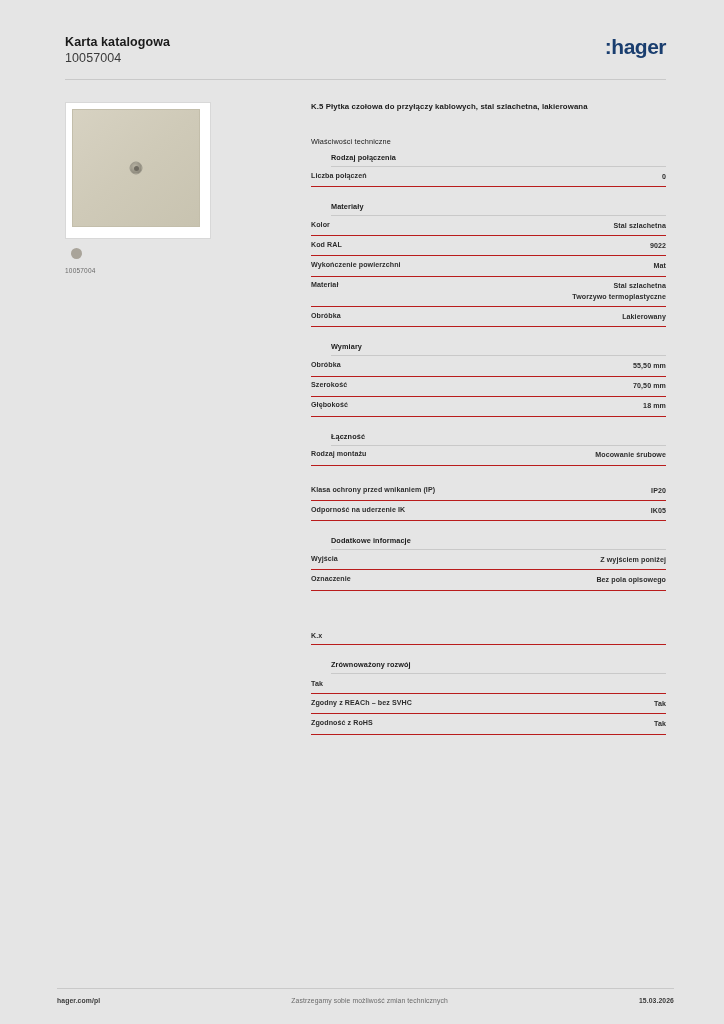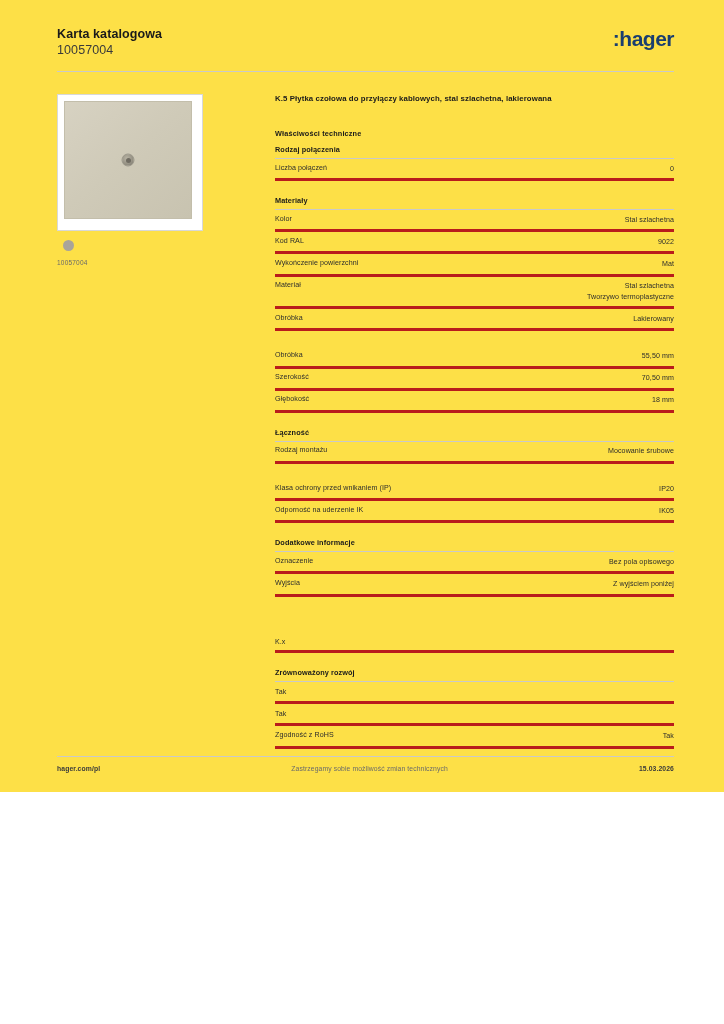--- a/index.html
+++ b/index.html
@@ -10,23 +10,23 @@
     width: 724px;
     height: 1024px;
     background: #ffffff;
     font-family: "Liberation Sans", sans-serif;
     color: #1a1a1a;
     -webkit-font-smoothing: antialiased;
   }
   .page {
     position: relative;
     width: 724px;
-    height: 792px;
-    padding: 0;
-    background: #fde047;
+    height: 1024px;
+    padding: 8px;
+    background: #e5e5e5;
   }
 
   
   .header {
     display: flex;
     align-items: flex-start;
     justify-content: space-between;
     padding: 26px 50px 0 57px;
   }
   .header-titles {
@@ -58,20 +58,21 @@
   .header-rule {
     margin: 13px 50px 0 57px;
     border-top: 1px solid #c9c9c9;
   }
 
   
   .content {
     display: flex;
     padding: 22px 50px 0 57px;
     align-items: flex-start;
+    gap: 28px;
   }
   .left-col {
     width: 146px;
     flex: 0 0 146px;
   }
   .product-image {
     width: 146px;
     height: 137px;
     border: 1px solid #d8d8d8;
     background: #ffffff;
@@ -134,45 +135,47 @@
   }
   .product-name {
     font-size: 7.8px;
     font-weight: bold;
     color: #1a1a1a;
     letter-spacing: 0.1px;
     margin-bottom: 26px;
   }
   .section-title {
     font-size: 7.3px;
-    font-weight: bold;
+    font-weight: normal;
     color: #1a1a1a;
     letter-spacing: 0.15px;
     margin: 16px 0 7px 0;
   }
   .group {
     margin-bottom: 15px;
   }
   .group-title {
     font-size: 7.3px;
     font-weight: bold;
     color: #1a1a1a;
     letter-spacing: 0.1px;
     padding-bottom: 4px;
     border-bottom: 1px solid #c9c9c9;
+    margin-left: 20px;
   }
   .row {
     display: flex;
     justify-content: space-between;
     align-items: flex-start;
     font-size: 7.1px;
     color: #2c2c2c;
     padding: 4.5px 0 4px 0;
-    border-bottom: 3px solid #b91c1c;
+    border-bottom: 1px solid #b91c1c;
     letter-spacing: 0.08px;
+    font-weight: bold;
   }
   .row .label { flex: 1 1 auto; padding-right: 12px; }
   .row .value { text-align: right; white-space: pre-line; line-height: 1.5; }
   .row.single .label { width: 100%; }
   .spacer-lg { height: 22px; }
 
   
   .footer {
     position: absolute;
     left: 57px;
@@ -254,20 +257,21 @@
           <span class="value">Stal szlachetna
 Tworzywo termoplastyczne</span>
         </div>
         <div class="row">
           <span class="label">Obróbka</span>
           <span class="value">Lakierowany</span>
         </div>
       </div>
 
       <div class="group">
+        <div class="group-title">Wymiary</div>
         <div class="row">
           <span class="label">Obróbka</span>
           <span class="value">55,50 mm</span>
         </div>
         <div class="row">
           <span class="label">Szerokość</span>
           <span class="value">70,50 mm</span>
         </div>
         <div class="row">
           <span class="label">Głębokość</span>
@@ -290,44 +294,45 @@
         </div>
         <div class="row">
           <span class="label">Odporność na uderzenie IK</span>
           <span class="value">IK05</span>
         </div>
       </div>
 
       <div class="group">
         <div class="group-title">Dodatkowe informacje</div>
         <div class="row">
+          <span class="label">Wyjścia</span>
+          <span class="value">Z wyjściem poniżej</span>
+        </div>
+        <div class="row">
           <span class="label">Oznaczenie</span>
           <span class="value">Bez pola opisowego</span>
-        </div>
-        <div class="row">
-          <span class="label">Wyjścia</span>
-          <span class="value">Z wyjściem poniżej</span>
         </div>
       </div>
 
       <div class="spacer-lg"></div>
 
       <div class="group">
         <div class="row single">
           <span class="label">K.x</span>
           <span class="value"></span>
         </div>
       </div>
 
       <div class="group">
         <div class="group-title">Zrównoważony rozwój</div>
         <div class="row">
           <span class="value">Tak</span>
         </div>
         <div class="row">
+          <span class="label">Zgodny z REACh – bez SVHC</span>
           <span class="value">Tak</span>
         </div>
         <div class="row">
           <span class="label">Zgodność z RoHS</span>
           <span class="value">Tak</span>
         </div>
       </div>
 
     </div>
   </div>

